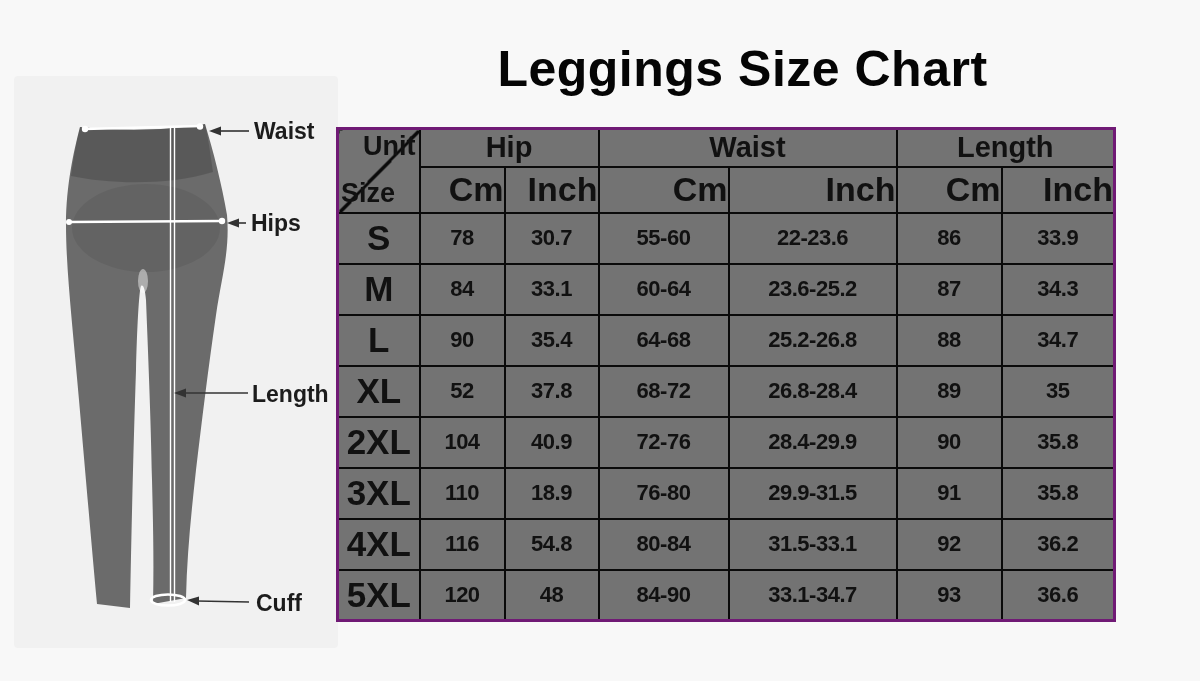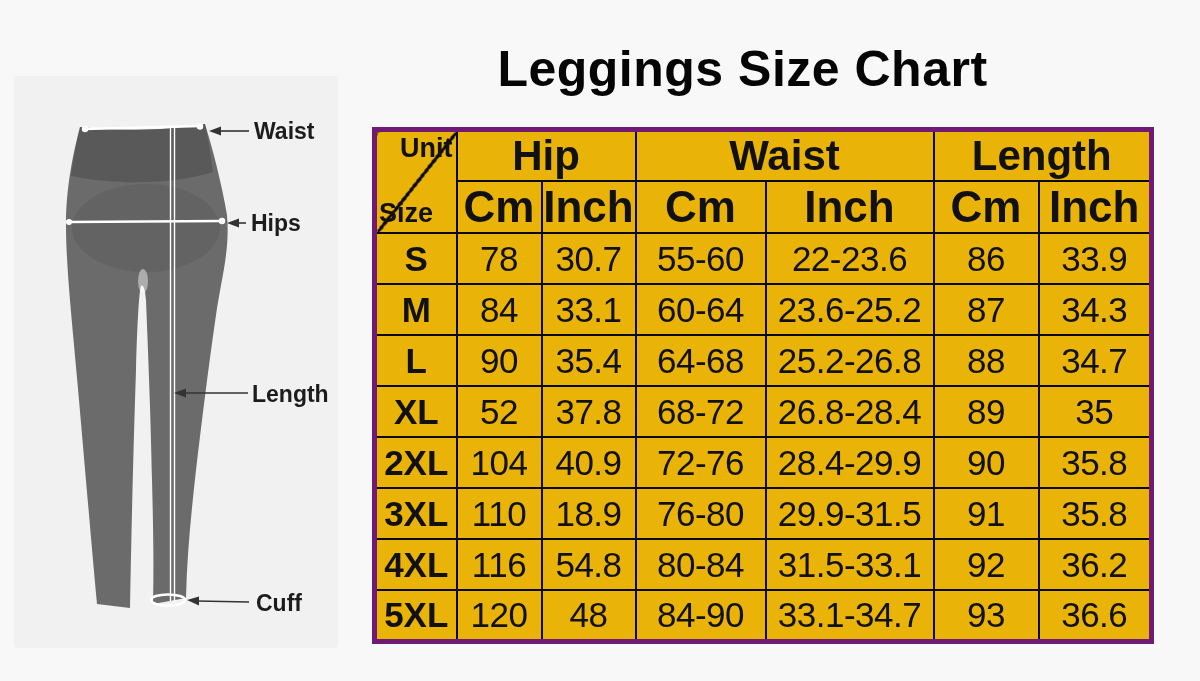--- a/index.html
+++ b/index.html
@@ -31,43 +31,43 @@
   .diagram {
     position: absolute;
     left: 0;
     top: 0;
     width: 350px;
     height: 681px;
   }
   
   table.size-chart {
     position: absolute;
-    left: 372px;
+    left: 336px;
     top: 127px;
     width: 777px;
     border-collapse: collapse;
     table-layout: fixed;
-    border: 5px solid #701a75;
-    background: #eab308;
+    border: 3px solid #701a75;
+    background: #737373;
   }
   table.size-chart th, table.size-chart td {
     border: 2px solid #0a0a0a;
     text-align: center;
     vertical-align: middle;
     padding: 0;
     overflow: hidden;
     white-space: nowrap;
   }
   tr.h1 { height: 38px; }
-  tr.h1 th { font-size: 42px; font-weight: bold; margin-left: 32px; }
+  tr.h1 th { font-size: 29px; font-weight: bold; margin-left: 32px; }
   tr.h2 { height: 46px; }
-  tr.h2 th { font-size: 44px; font-weight: bold; }
+  tr.h2 th { font-size: 34px; font-weight: bold; text-align: right; }
   tr.data-row { height: 51px; }
   tr.data-row th.col-size { font-size: 35px; font-weight: bold; }
-  tr.data-row td { font-size: 35px; font-weight: normal; letter-spacing: -0.5px; }
+  tr.data-row td { font-size: 22px; font-weight: bold; letter-spacing: -0.5px; }
   td.corner {
     position: relative;
     background:
       linear-gradient(to bottom right,
         rgba(0,0,0,0) calc(50% - 1.6px),
         #0a0a0a calc(50% - 1.6px),
         #0a0a0a calc(50% + 1.6px),
         rgba(0,0,0,0) calc(50% + 1.6px));
   }
   td.corner .unit {

